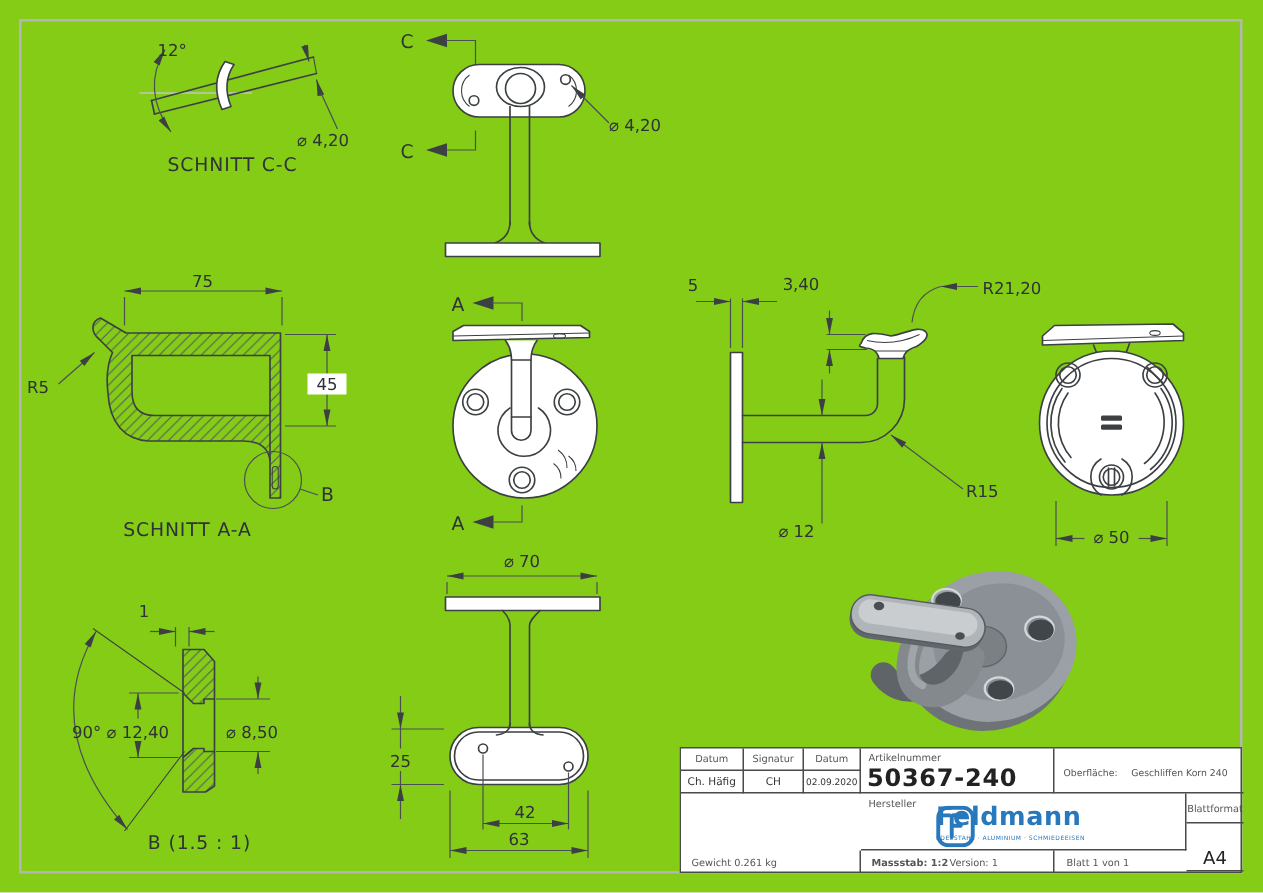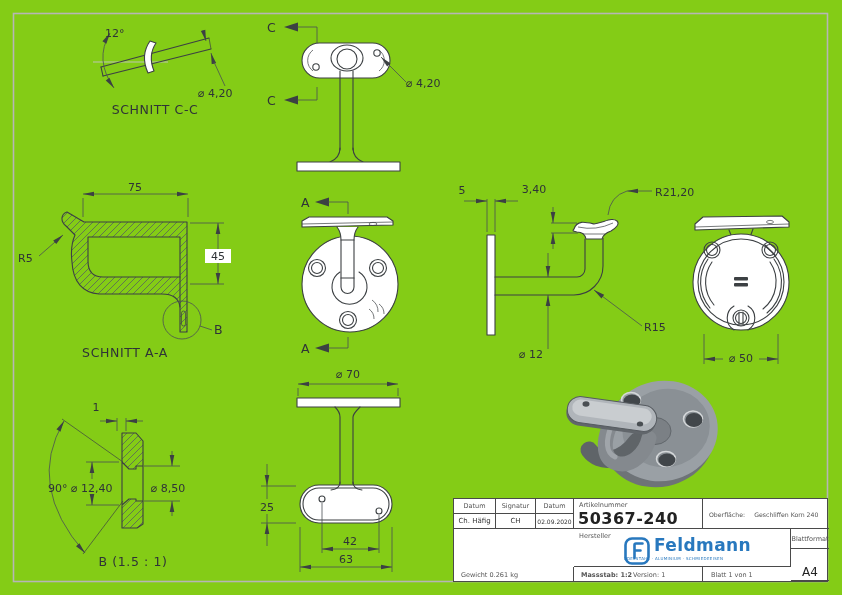--- a/index.html
+++ b/index.html
@@ -15,21 +15,21 @@
       box-sizing:border-box;background:#fff;color:#3a3a3a;}
   .cell{position:absolute;box-sizing:border-box;border-right:1px solid #4a4a4a;border-bottom:1px solid #4a4a4a;}
   .cell.noR{border-right:none;}
   .cell.noB{border-bottom:none;}
   .lab{font-size:6.5px;color:#555;}
   .val{font-size:7px;color:#333;}
   .ctr{display:flex;align-items:center;justify-content:center;}
   .artnum{font-size:16px;color:#222;letter-spacing:0.5px;font-weight:bold;}
   .a4{font-size:12px;color:#222;}
   .logo{position:absolute;left:50px;top:8px;display:flex;align-items:flex-start;gap:5px;}
-  .brandname{font-size:17px;font-weight:600;line-height:1;letter-spacing:0.4px;padding-left:30px;}
+  .brandname{font-size:17px;font-weight:600;line-height:1;letter-spacing:0.4px;}
   .brandtag{font-size:4px;letter-spacing:0.35px;margin-top:2px;white-space:nowrap;}
 </style>
 </head>
 <body>
 
 <div class="sheet">
 <svg width="842" height="595" viewBox="0 0 842 595">
   <defs>
     <marker id="arw" viewBox="0 0 12 6" markerWidth="12" markerHeight="6" refX="11.5" refY="3" orient="auto-start-reverse" markerUnits="userSpaceOnUse">
       <path d="M11.5,3 L0.5,0.7 L0.5,5.3 Z" fill="#3c4043"></path>

